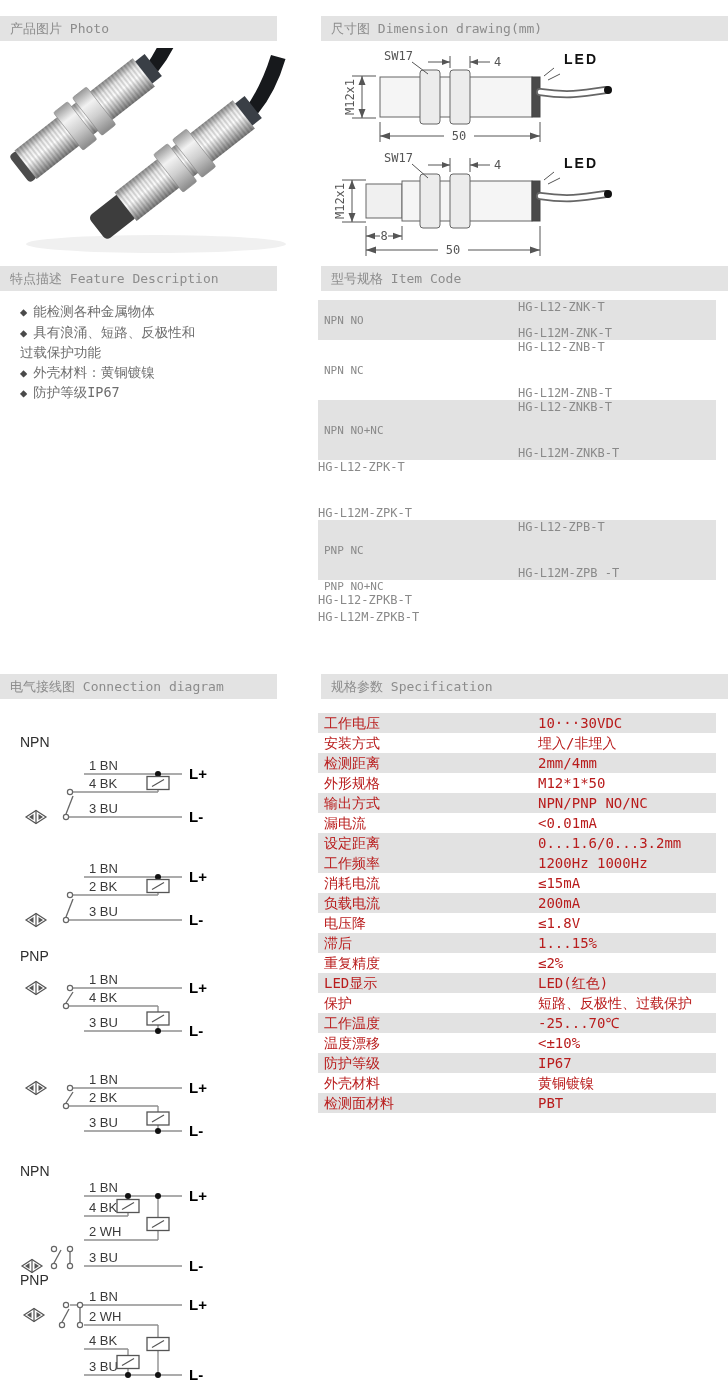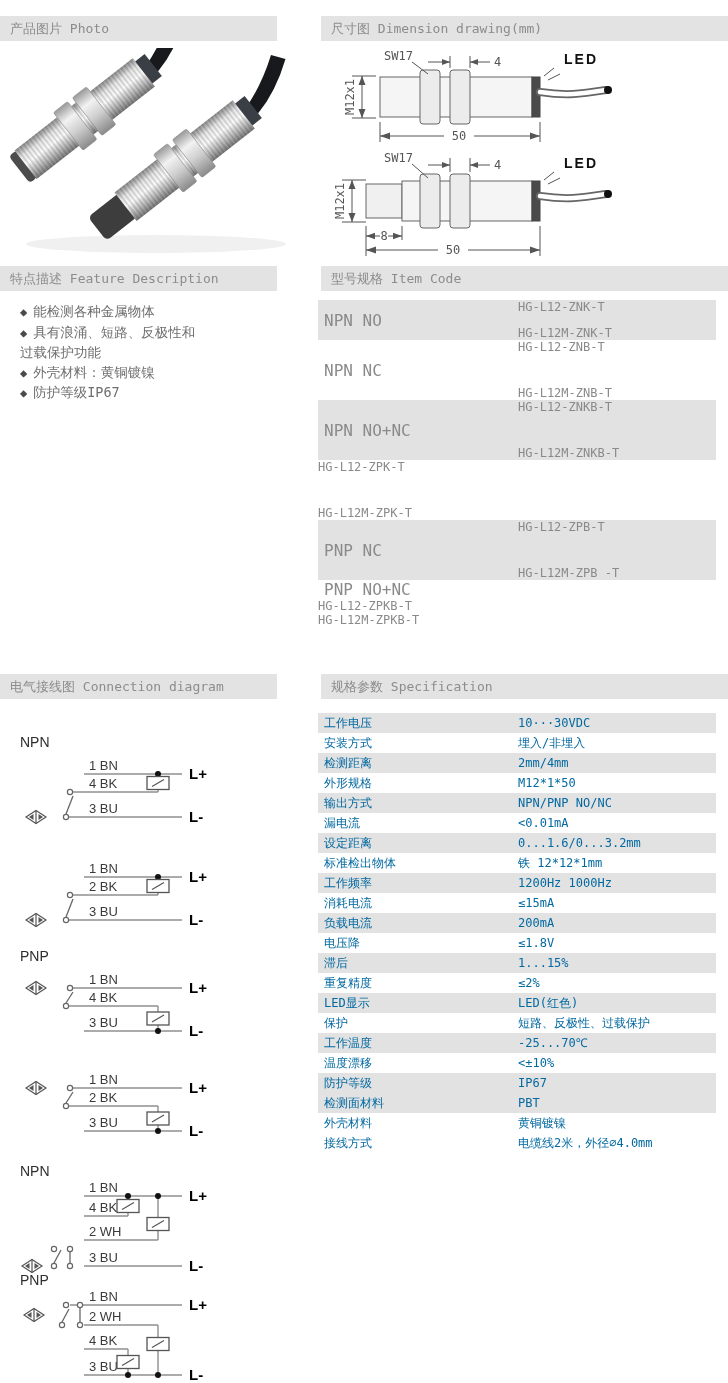--- a/index.html
+++ b/index.html
@@ -12,28 +12,28 @@
 
   
   .features{position:absolute;left:20px;top:294px;width:300px;font-size:13.5px;color:#6e6e6e;}
   .feat-line{line-height:19.5px;white-space:nowrap;}
   .feat-line .bullet{color:#4a4a4a;margin-right:6px;font-size:12px;}
 
   
   .ictable{position:absolute;left:318px;top:292px;width:398px;}
   .icrow{display:flex;width:100%;box-sizing:border-box;}
   .icrow.gray{background:#e2e2e2;}
-  .ictype{width:200px;box-sizing:border-box;padding-left:6px;font-size:16px;color:#8a8a8a;
+  .ictype{width:200px;box-sizing:border-box;padding-left:6px;font-size:11px;color:#8a8a8a;
           display:flex;align-items:center;}
   .iccodes{flex:1;display:flex;flex-direction:column;justify-content:space-between;
            font-size:12px;color:#8a8a8a;}
 
   
   .sptable{position:absolute;left:318px;top:705px;width:398px;}
-  .sprow{display:flex;height:20px;line-height:20px;font-size:12px;color:#0369a1;}
+  .sprow{display:flex;height:20px;line-height:20px;font-size:14px;color:#b91c1c;gap:20px;}
   .sprow.gray{background:#e2e2e2;}
   .splabel{width:200px;box-sizing:border-box;padding-left:6px;white-space:nowrap;}
   .spvalue{flex:1;white-space:nowrap;}
 
   .diag{position:absolute;left:6px;}
   .photo-wrap{position:absolute;left:6px;top:40px;}
   .dim-wrap{position:absolute;left:322px;}
 </style>
 </head>
 <body>
@@ -244,24 +244,20 @@
         <div class="spvalue">NPN/PNP NO/NC</div>
       </div>
       <div class="sprow">
         <div class="splabel">漏电流</div>
         <div class="spvalue">&lt;0.01mA</div>
       </div>
       <div class="sprow gray">
         <div class="splabel">设定距离</div>
         <div class="spvalue">0...1.6/0...3.2mm</div>
       </div>
-      <div class="sprow">
-        <div class="splabel">标准检出物体</div>
-        <div class="spvalue">铁 12*12*1mm</div>
-      </div>
       <div class="sprow gray">
         <div class="splabel">工作频率</div>
         <div class="spvalue">1200Hz 1000Hz</div>
       </div>
       <div class="sprow">
         <div class="splabel">消耗电流</div>
         <div class="spvalue">≤15mA</div>
       </div>
       <div class="sprow gray">
         <div class="splabel">负载电流</div>
@@ -292,31 +288,27 @@
         <div class="spvalue">-25...70℃</div>
       </div>
       <div class="sprow">
         <div class="splabel">温度漂移</div>
         <div class="spvalue">&lt;±10%</div>
       </div>
       <div class="sprow gray">
         <div class="splabel">防护等级</div>
         <div class="spvalue">IP67</div>
       </div>
+      <div class="sprow">
+        <div class="splabel">外壳材料</div>
+        <div class="spvalue">黄铜镀镍</div>
+      </div>
       <div class="sprow gray">
         <div class="splabel">检测面材料</div>
         <div class="spvalue">PBT</div>
-      </div>
-      <div class="sprow">
-        <div class="splabel">外壳材料</div>
-        <div class="spvalue">黄铜镀镍</div>
-      </div>
-      <div class="sprow">
-        <div class="splabel">接线方式</div>
-        <div class="spvalue">电缆线2米，外径∅4.0mm</div>
       </div>
     </div>
 
   <div class="diag" id="diag0" style="top:726px"><svg viewBox="0 0 240 111" width="240" height="111">
         <text x="14" y="13" font-size="14" fill="#2e2e2e" font-family="Liberation Sans, sans-serif" font-weight="normal" text-anchor="start">NPN</text>
         <text x="83" y="36" font-size="13" fill="#3a3a3a" font-family="Liberation Sans, sans-serif" font-weight="normal" text-anchor="start">1 BN</text>
         <text x="83" y="54" font-size="13" fill="#3a3a3a" font-family="Liberation Sans, sans-serif" font-weight="normal" text-anchor="start">4 BK</text>
         <text x="83" y="79" font-size="13" fill="#3a3a3a" font-family="Liberation Sans, sans-serif" font-weight="normal" text-anchor="start">3 BU</text>
         <text x="183" y="45" font-size="15" fill="#000" font-family="Liberation Sans, sans-serif" font-weight="bold" text-anchor="start">L+</text>
         <text x="183" y="88" font-size="15" fill="#000" font-family="Liberation Sans, sans-serif" font-weight="bold" text-anchor="start">L-</text>

